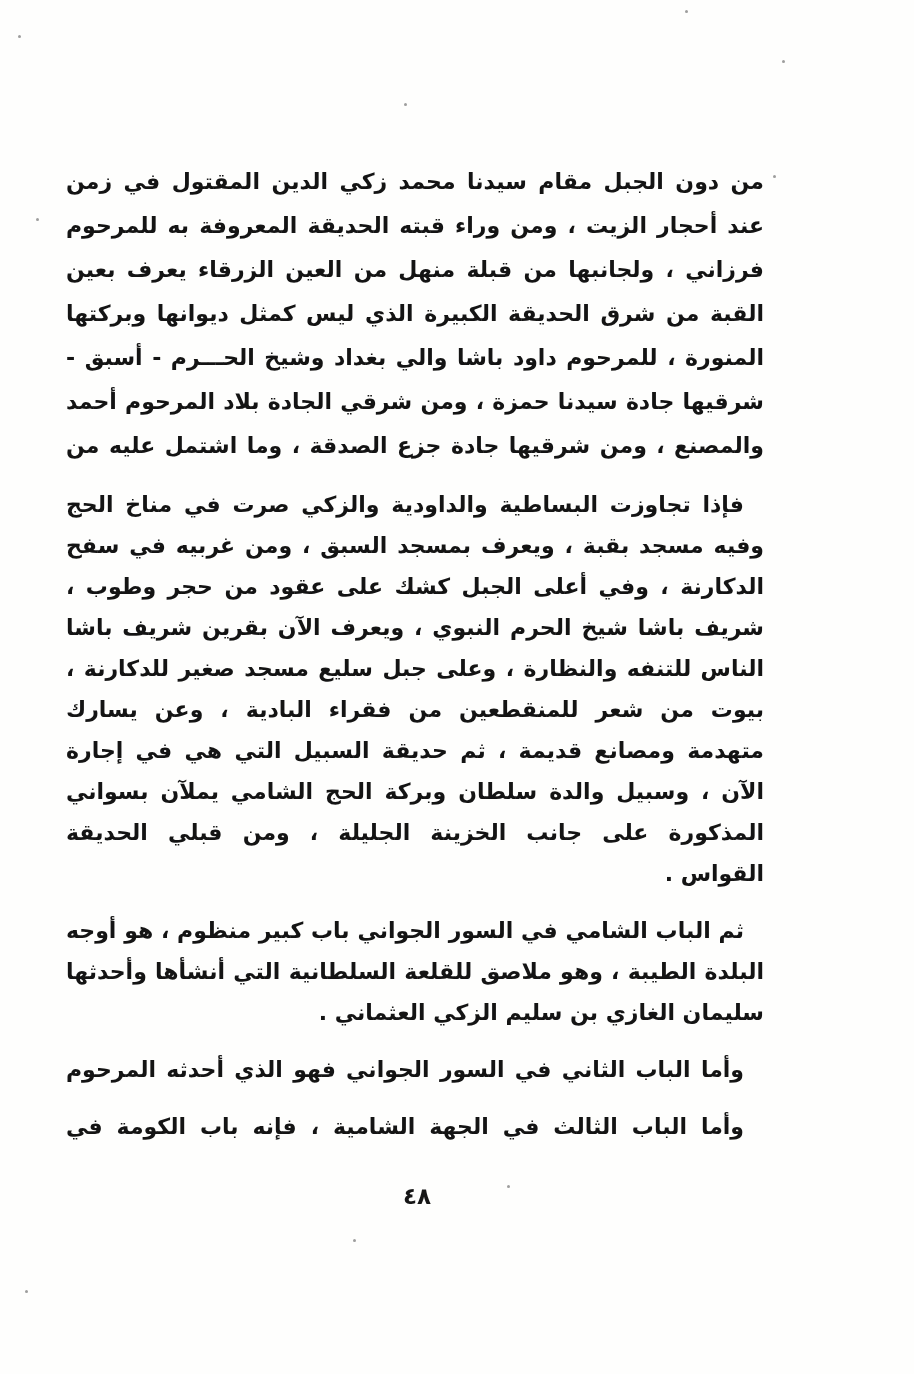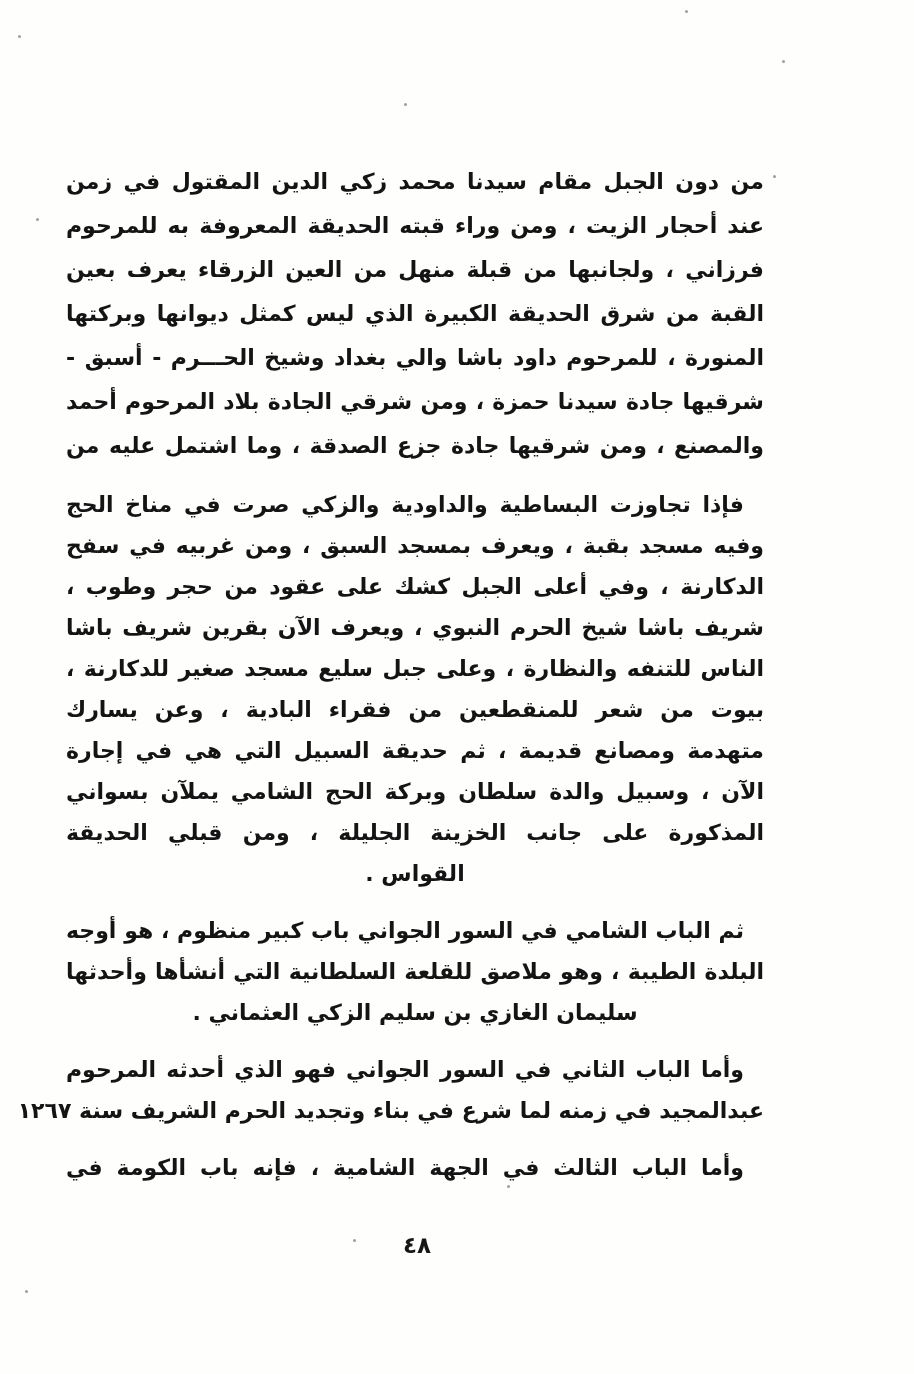--- a/index.html
+++ b/index.html
@@ -21,33 +21,33 @@
     width:698px;
     direction:rtl;
     font-weight:bold;
     font-size:22px;
   }
   .paragraph { margin:0 0 16px 0; }
   .paragraph.p1 .line { line-height:44px; height:44px; }
   .line {
     height:41px;
     line-height:41px;
-    text-align:center;
+    text-align:right;
     white-space:nowrap;
   }
   .line.j {
     white-space:normal;
     text-align:justify;
     text-align-last:justify;
     overflow:hidden;
   }
   .line.ind { padding-right:20px; }
   .page-number {
     position:absolute;
-    top:1232px;
+    top:1183px;
     left:0;
     width:834px;
     text-align:center;
     font-size:23px;
     font-weight:bold;
     letter-spacing:3px;
     color:#161616;
   }
   .speck {
     position:absolute;
@@ -83,21 +83,20 @@
         <div class="line j">المذكورة على جانب الخزينة الجليلة ، ومن قبلي الحديقة المذكورة قهوة</div>
         <div class="line">القواس .</div>
       </div>
       <div class="paragraph">
         <div class="line j ind">ثم الباب الشامي في السور الجواني باب كبير منظوم ، هو أوجه أبواب</div>
         <div class="line j">البلدة الطيبة ، وهو ملاصق للقلعة السلطانية التي أنشأها وأحدثها السلطان</div>
         <div class="line">سليمان الغازي بن سليم الزكي العثماني .</div>
       </div>
       <div class="paragraph">
         <div class="line j ind">وأما الباب الثاني في السور الجواني فهو الذي أحدثه المرحوم السلطـــان</div>
-        <div class="line">عبدالمجيد في زمنه لما شرع في بناء وتجديد الحرم الشريف سنة ١٢٦٧</div>
       </div>
       <div class="paragraph">
         <div class="line j ind">وأما الباب الثالث في الجهة الشامية ، فإنه باب الكومة في السور البراني</div>
       </div>
     </div>
 
   <div class="page-number">٤٨</div>
 
   <div class="speck" style="left:18px;  top:35px;"></div>
   <div class="speck" style="left:685px; top:10px;"></div>

